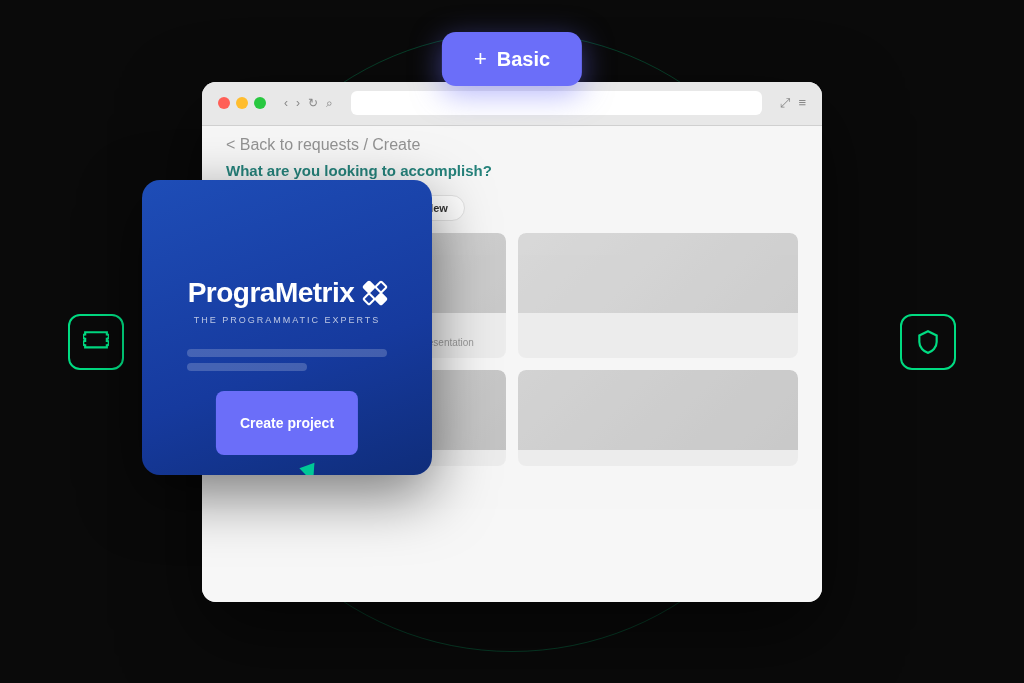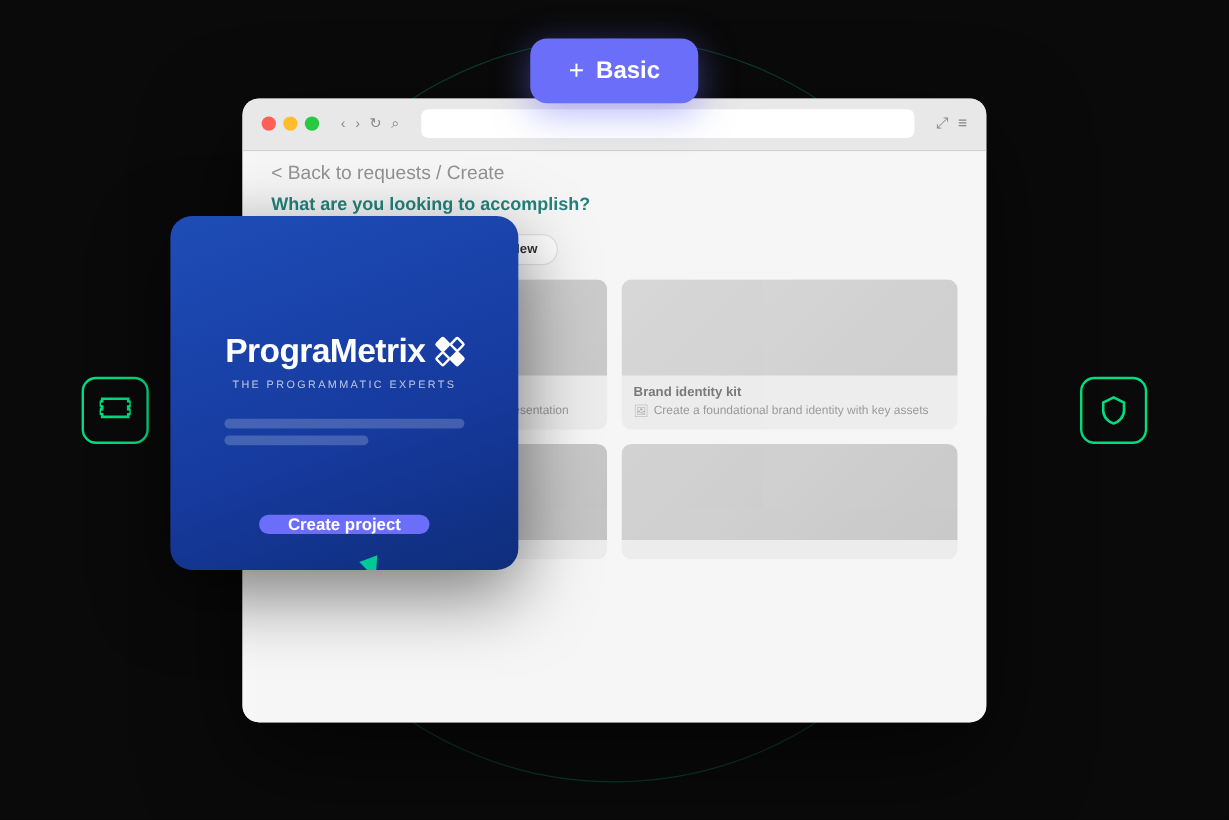--- a/index.html
+++ b/index.html
@@ -341,28 +341,28 @@
       height: 8px;
       background: rgba(255,255,255,0.2);
       border-radius: 4px;
     }
 
     .card-line.short { width: 60%; }
 
     
     .create-project-btn {
       position: absolute;
-      bottom: 30px;
+      bottom: 20px;
       left: 50%;
       transform: translateX(-50%);
       background: #6b6ef9;
       color: #fff;
       border: none;
       border-radius: 8px;
-      padding: 0 24px;
+      padding: 24px 24px;
       font-size: 14px;
       font-weight: 600;
       cursor: pointer;
       white-space: nowrap;
       z-index: 6;
       text-align: right;
     }
 
     
     .cursor-arrow {
@@ -451,27 +451,20 @@
         <div class="grid-item-info">
           <div class="grid-item-title">Basic presentation pack</div>
           <div class="grid-item-desc">
             <span class="grid-item-icon">🖼</span>
             <span>Core visuals for a polished, impactful presentation</span>
           </div>
         </div>
       </div>
       <div class="grid-item">
         <div class="grid-item-image img2"></div>
-        <div class="grid-item-info">
-          <div class="grid-item-title">Brand identity kit</div>
-          <div class="grid-item-desc">
-            <span class="grid-item-icon">🖼</span>
-            <span>Create a foundational brand identity with key assets</span>
-          </div>
-        </div>
       </div>
       <div class="grid-item">
         <div class="grid-item-image img3"></div>
         <div class="grid-item-info"></div>
       </div>
       <div class="grid-item">
         <div class="grid-item-image img4"></div>
         <div class="grid-item-info"></div>
       </div>
     </div>

